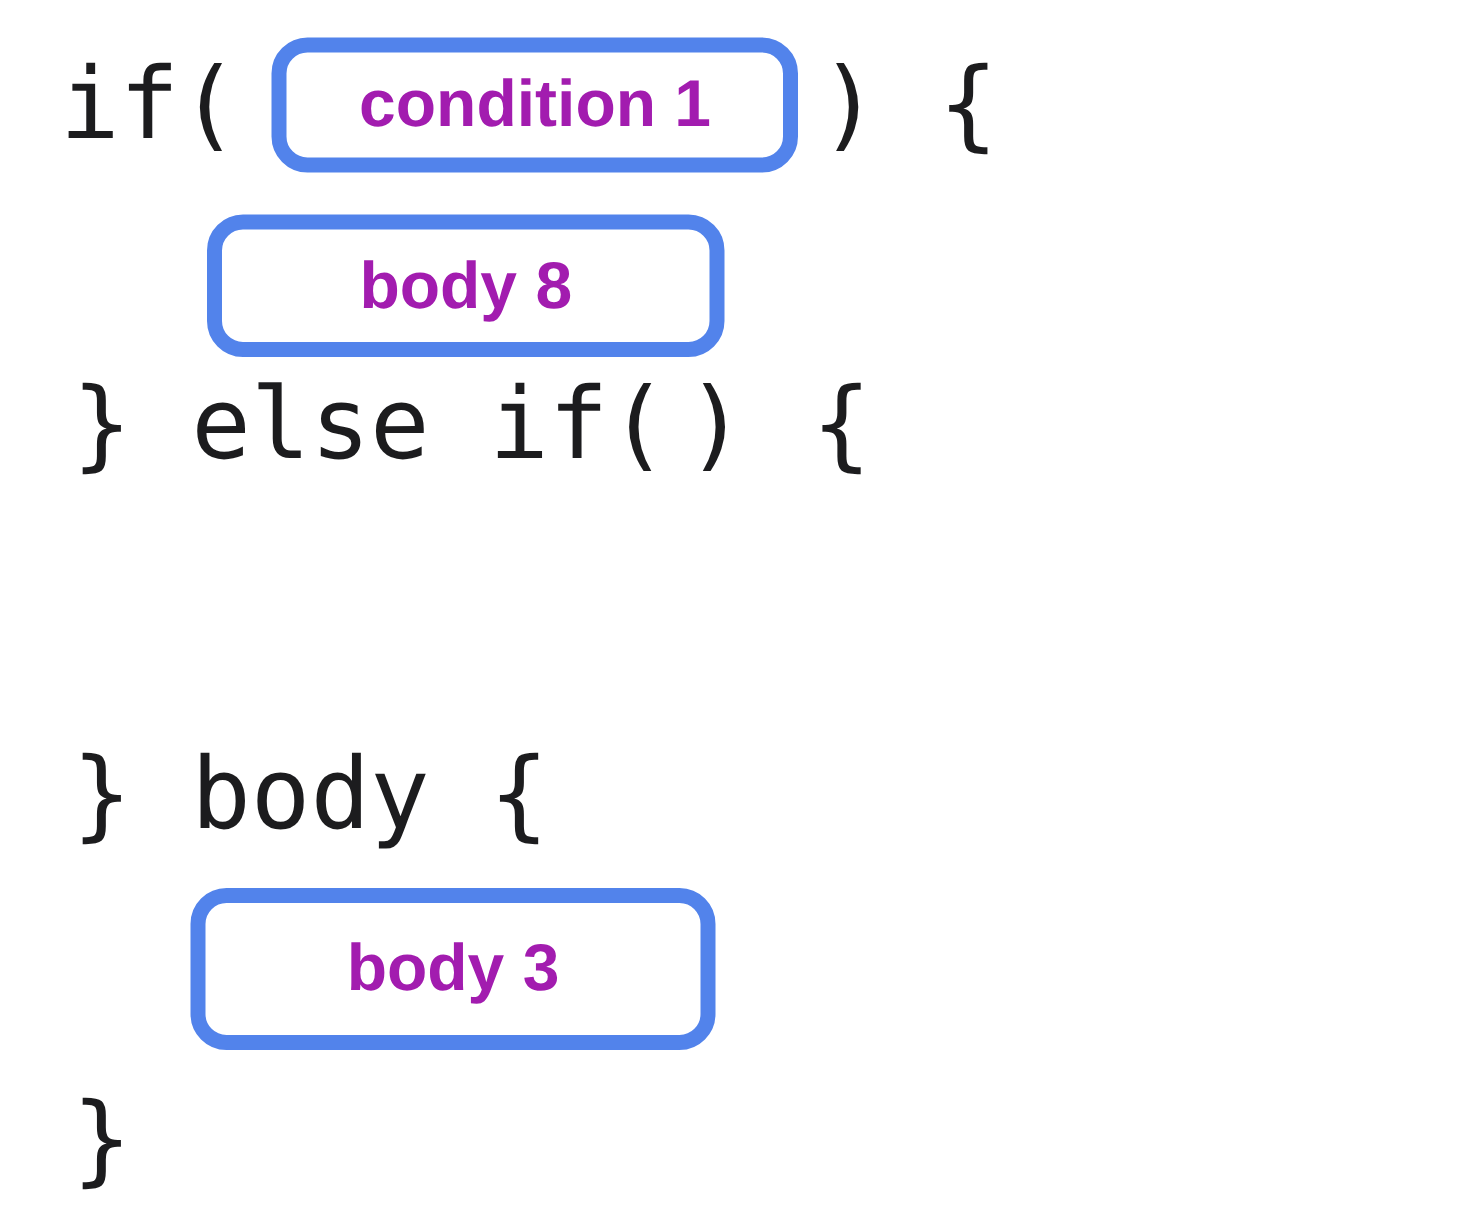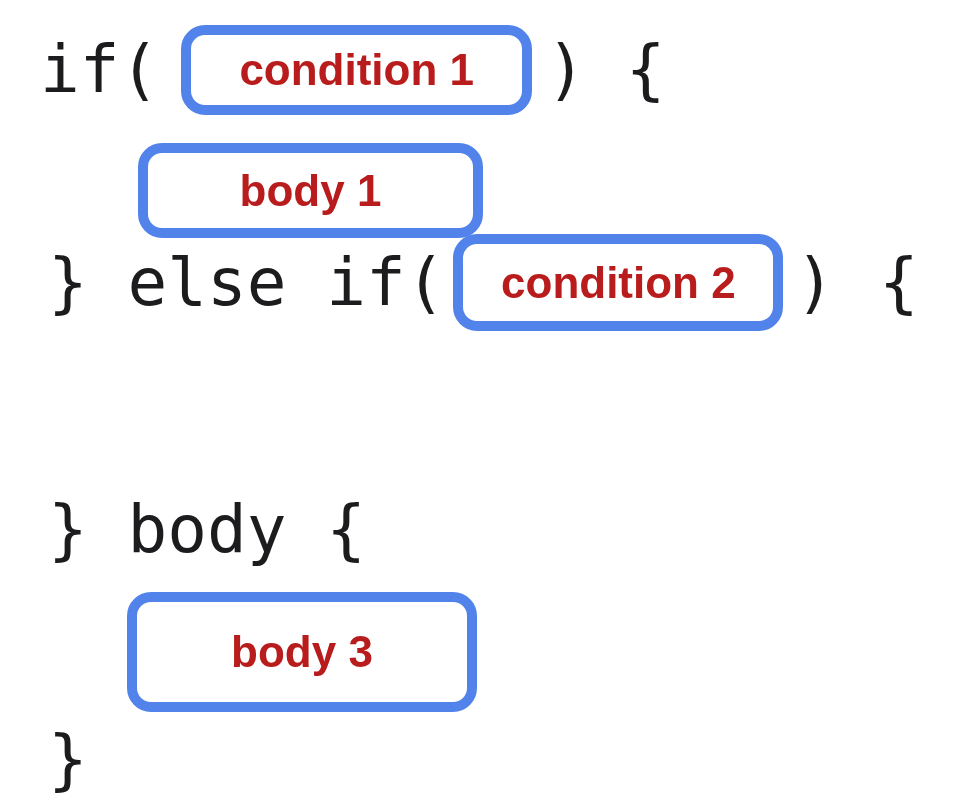--- a/index.html
+++ b/index.html
@@ -34,21 +34,21 @@
     border-radius: 24px;
     background: #ffffff;
     display: flex;
     align-items: center;
     justify-content: center;
   }
   .slot-label {
     font-family: "Liberation Sans", sans-serif;
     font-weight: 600;
     font-size: 44px;
-    color: #b91c1c;
+    color: #a21caf;
     letter-spacing: 0px;
   }
   
   #row-if        { left: 40px;  top: 25px;  height: 90px; }
   #box-cond1     { width: 351px; height: 90px; margin-left: 22px; }
   #close1        { margin-left: 14px; }
 
   #row-body1     { left: 138px; top: 143px; }
   #box-body1     { width: 345px; height: 95px; }
 
@@ -56,48 +56,45 @@
   #box-cond2     { width: 330px; height: 97px; margin-left: 8px; }
   #close2-paren  { margin-left: 12px; }
   #close2-brace  { margin-left: 44px; }
 
   #row-body2     { left: 125px; top: 371px; }
   #box-body2     { width: 356px; height: 94px; }
 
   #row-else      { left: 48px;  top: 497px; height: 66px; }
 
   #row-body3     { left: 127px; top: 592px; }
-  #box-body3     { width: 350px; height: 120px; }
+  #box-body3     { width: 350px; height: 108px; }
 
   #row-end       { left: 48px;  top: 727px; height: 66px; }
 </style>
 </head>
 <body>
 
 <div class="canvas">
 
   <div class="line" id="row-if">
     <span class="mono">if(</span>
     <span class="slot" id="box-cond1">
       <span class="slot-label">condition 1</span>
     </span>
     <span class="mono" id="close1">) {</span>
   </div>
 
   <div class="line" id="row-body1">
     <span class="slot" id="box-body1">
-      <span class="slot-label">body 1</span>
+      <span class="slot-label">body 8</span>
     </span>
   </div>
 
   <div class="line" id="row-elseif">
     <span class="mono">} else if(</span>
-    <span class="slot" id="box-cond2">
-      <span class="slot-label">condition 2</span>
-    </span>
     <span class="mono" id="close2-paren">)</span>
     <span class="mono" id="close2-brace">{</span>
   </div>
 
 
   <div class="line" id="row-else">
     <span class="mono">} body {</span>
   </div>
 
   <div class="line" id="row-body3">

